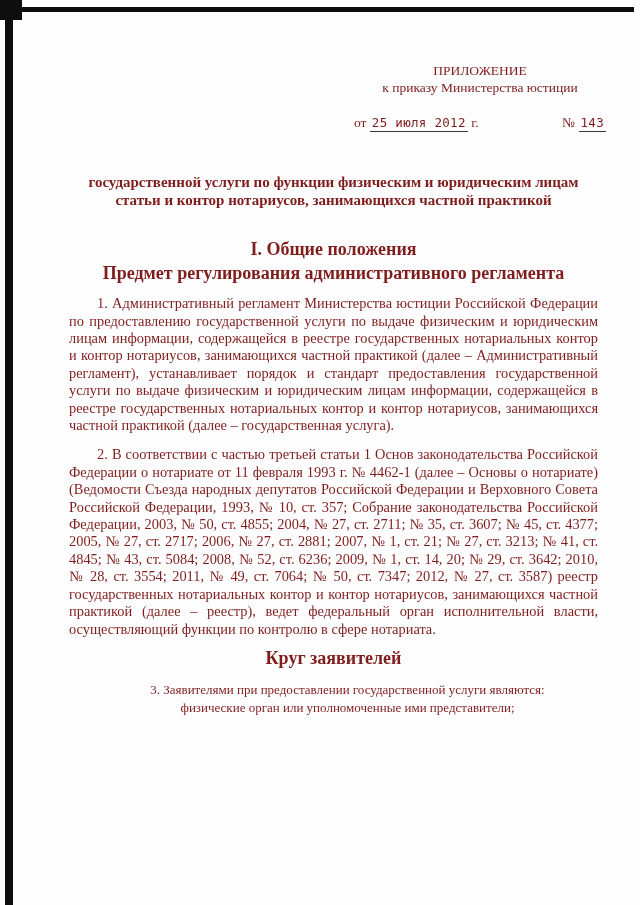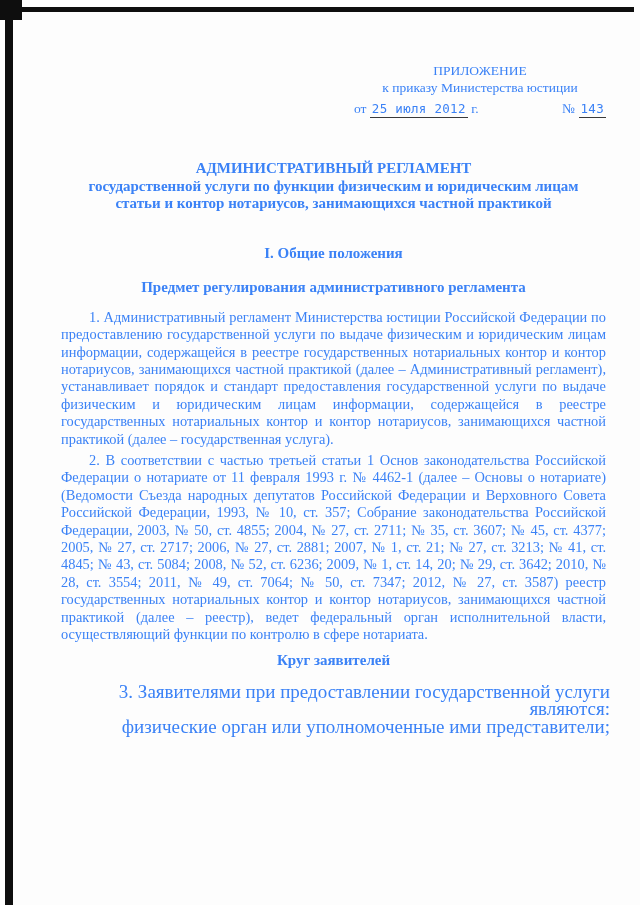--- a/index.html
+++ b/index.html
@@ -6,21 +6,21 @@
     margin: 0;
     padding: 0;
     background: #ffffff;
   }
   .page {
     position: relative;
     width: 640px;
     height: 905px;
     background: #fdfdfd;
     font-family: "Liberation Serif", serif;
-    color: #3b82f6;
+    color: #7f1d1d;
     overflow: hidden;
     box-sizing: border-box;
   }
   
   .scan-left {
     position: absolute;
     left: 5px; top: 0;
     width: 8px; height: 905px;
     background: #0e0e0e;
   }
@@ -47,21 +47,21 @@
     margin: 62px 4px 0 auto;
     width: 252px;
     text-align: center;
     font-size: 13.5px;
     line-height: 17px;
   }
   .appendix-date-row {
     display: flex;
     justify-content: space-between;
     align-items: baseline;
-    margin-top: 4px;
+    margin-top: 18px;
     font-size: 13.5px;
   }
   .mono {
     font-family: "DejaVu Sans Mono", monospace;
     font-size: 12.5px;
     letter-spacing: 0.3px;
   }
   .filled {
     border-bottom: 1px solid #3a3a3a;
     padding: 0 2px 1px 2px;
@@ -74,41 +74,41 @@
     margin-top: 43px;
     text-align: center;
     font-weight: 700;
     font-size: 15px;
     line-height: 17.6px;
   }
   
   .heading {
     text-align: center;
     font-weight: 700;
-    font-size: 15px;
+    font-size: 18px;
     line-height: 17px;
   }
   .h-general   { margin-top: 32px; }
-  .h-subject   { margin-top: 17px; }
+  .h-subject   { margin-top: 7px; }
   .h-applicants{ margin-top: 8px; }
   
   .par {
-    margin: 4px;
+    margin: 12px;
     font-size: 14.4px;
     line-height: 17.4px;
     text-align: justify;
     text-indent: 28px;
   }
   .par-first { margin-top: 13px; }
   .p3 { margin-top: 14px; }
   .p3-line {
-    font-size: 19px;
+    font-size: 13px;
     line-height: 17.6px;
     text-indent: 28px;
-    text-align: right;
+    text-align: center;
   }
 </style>
 </head>
 <body>
 
 <div class="page">
 
   <div class="scan-corner"></div>
   <div class="scan-top"></div>
   <div class="scan-left"></div>
@@ -125,21 +125,20 @@
           <span>г.</span>
         </span>
         <span class="num-group">
           <span>№</span>
           <span class="mono filled">143</span>
         </span>
       </div>
     </div>
 
     <div class="doc-title">
-      <div>АДМИНИСТРАТИВНЫЙ РЕГЛАМЕНТ</div>
       <div>государственной услуги по функции физическим и юридическим лицам</div>
       <div>статьи и контор нотариусов, занимающихся частной практикой</div>
     </div>
 
     <div class="heading h-general">I. Общие положения</div>
 
     <div class="heading h-subject">Предмет регулирования административного регламента</div>
 
     <p class="par par-first">1. Административный регламент Министерства юстиции Российской Федерации по предоставлению государственной услуги по выдаче физическим и юридическим лицам информации, содержащейся в реестре государственных нотариальных контор и контор нотариусов, занимающихся частной практикой (далее – Административный регламент), устанавливает порядок и стандарт предоставления государственной услуги по выдаче физическим и юридическим лицам информации, содержащейся в реестре государственных нотариальных контор и контор нотариусов, занимающихся частной практикой (далее – государственная услуга).</p>
 

